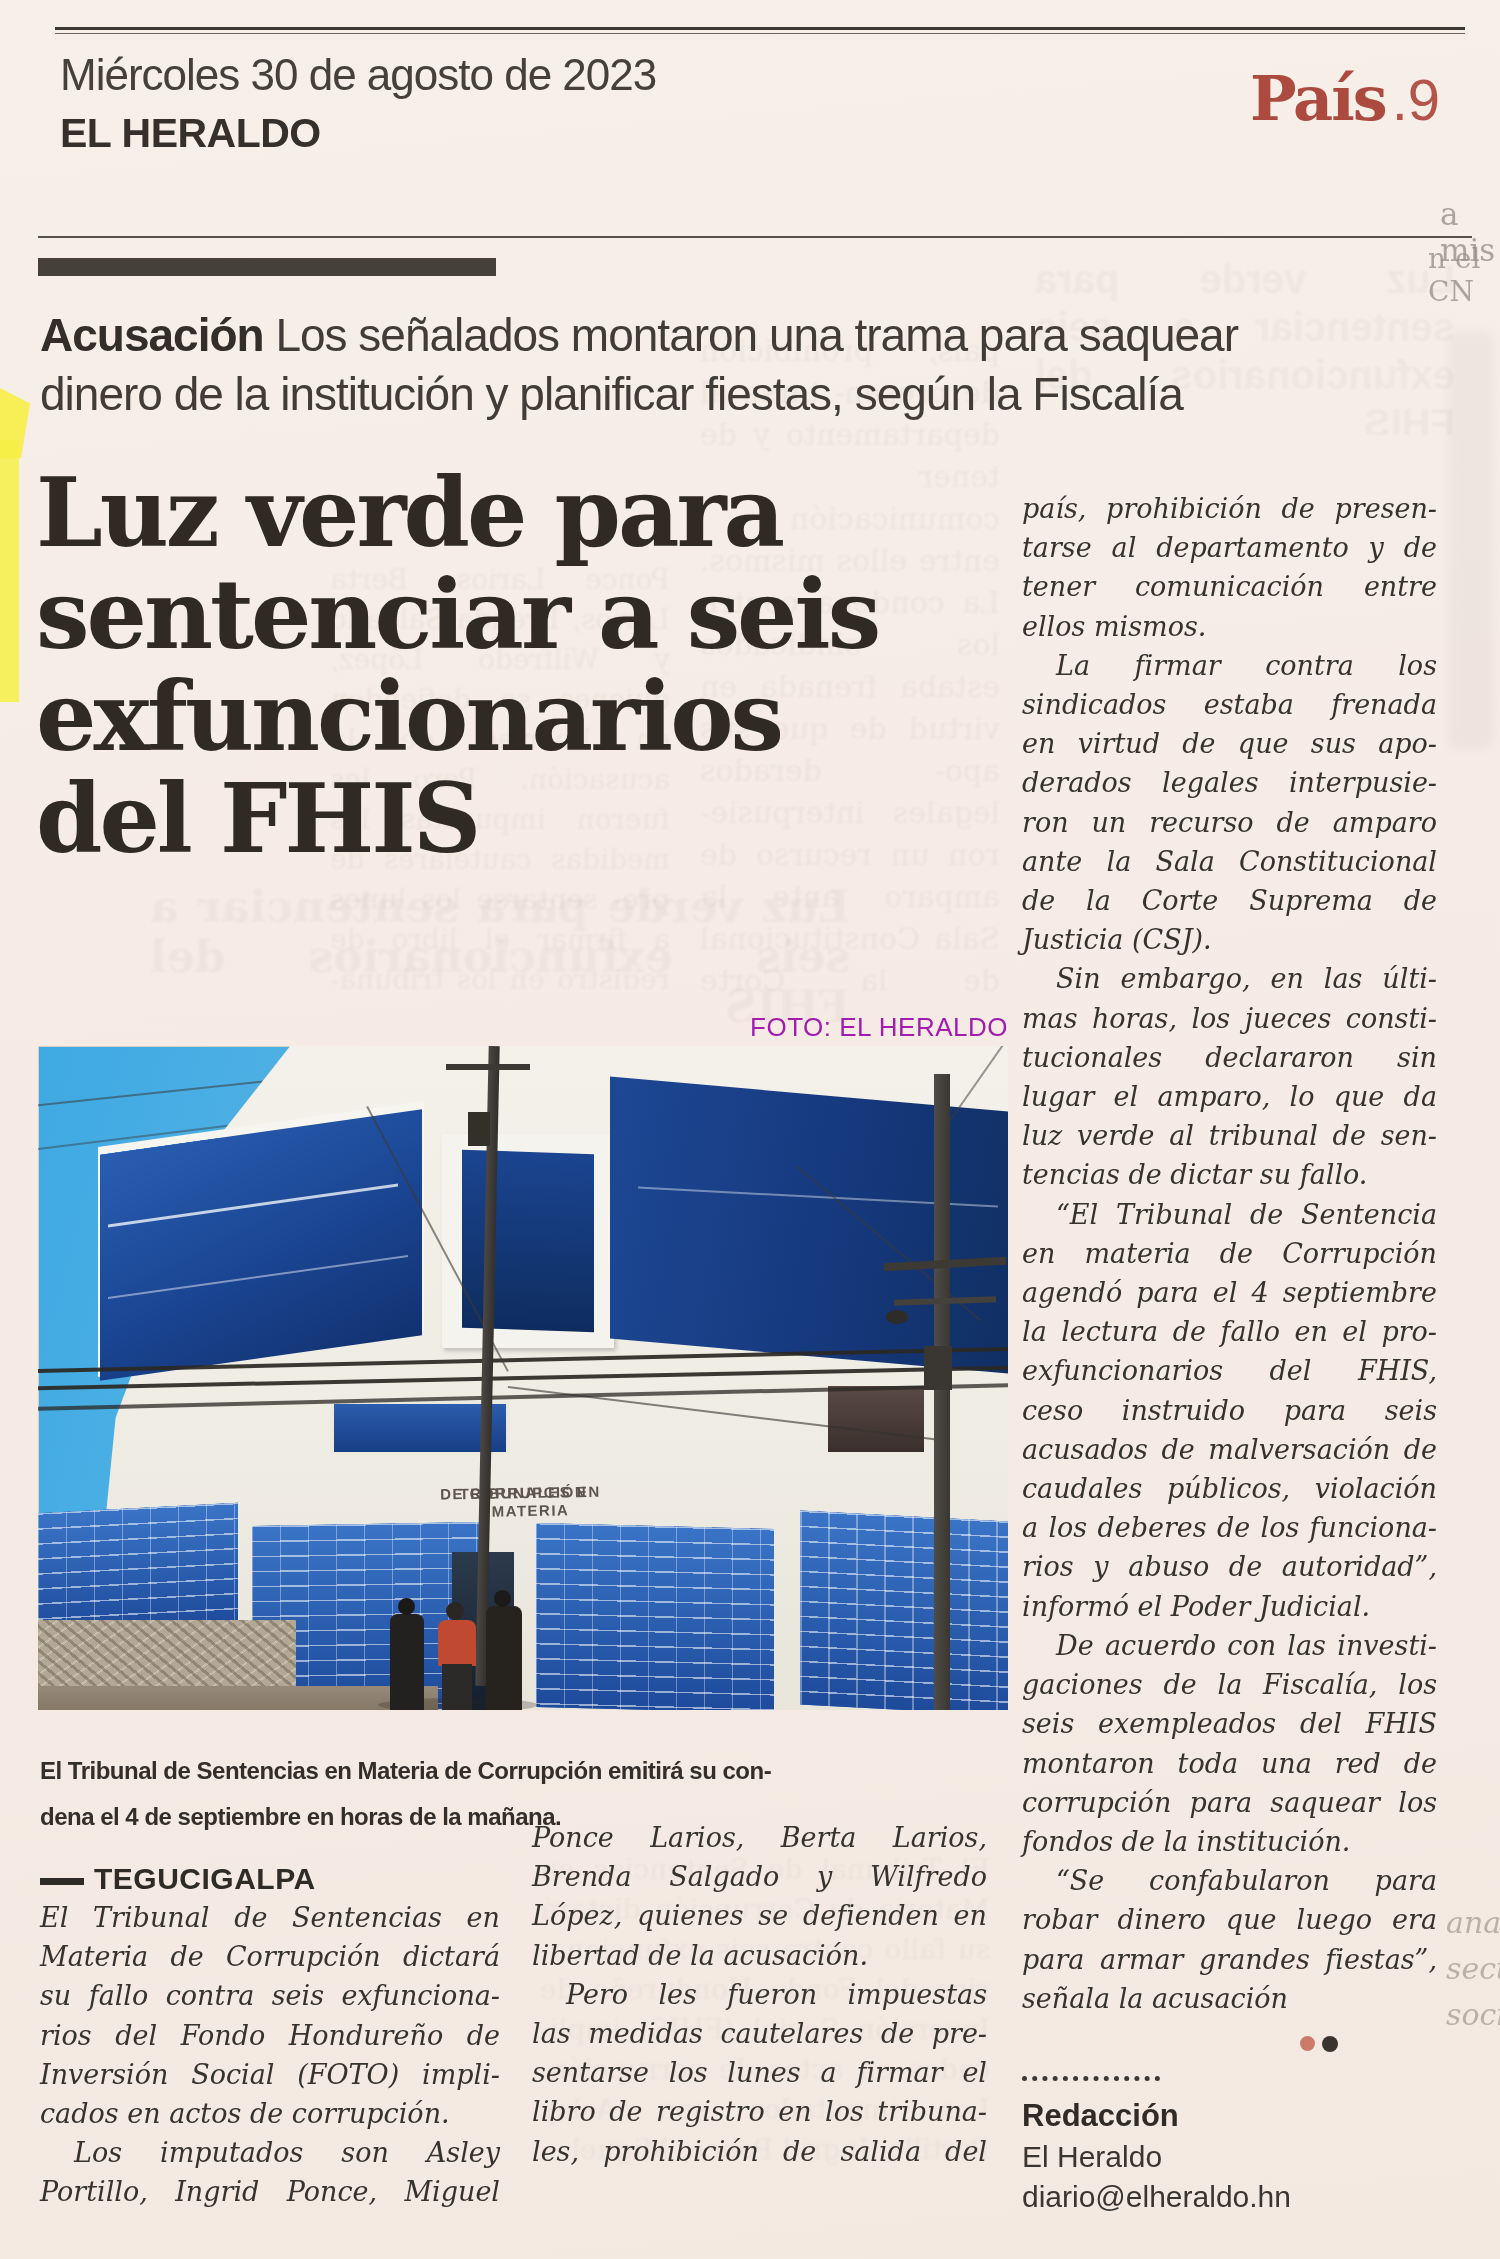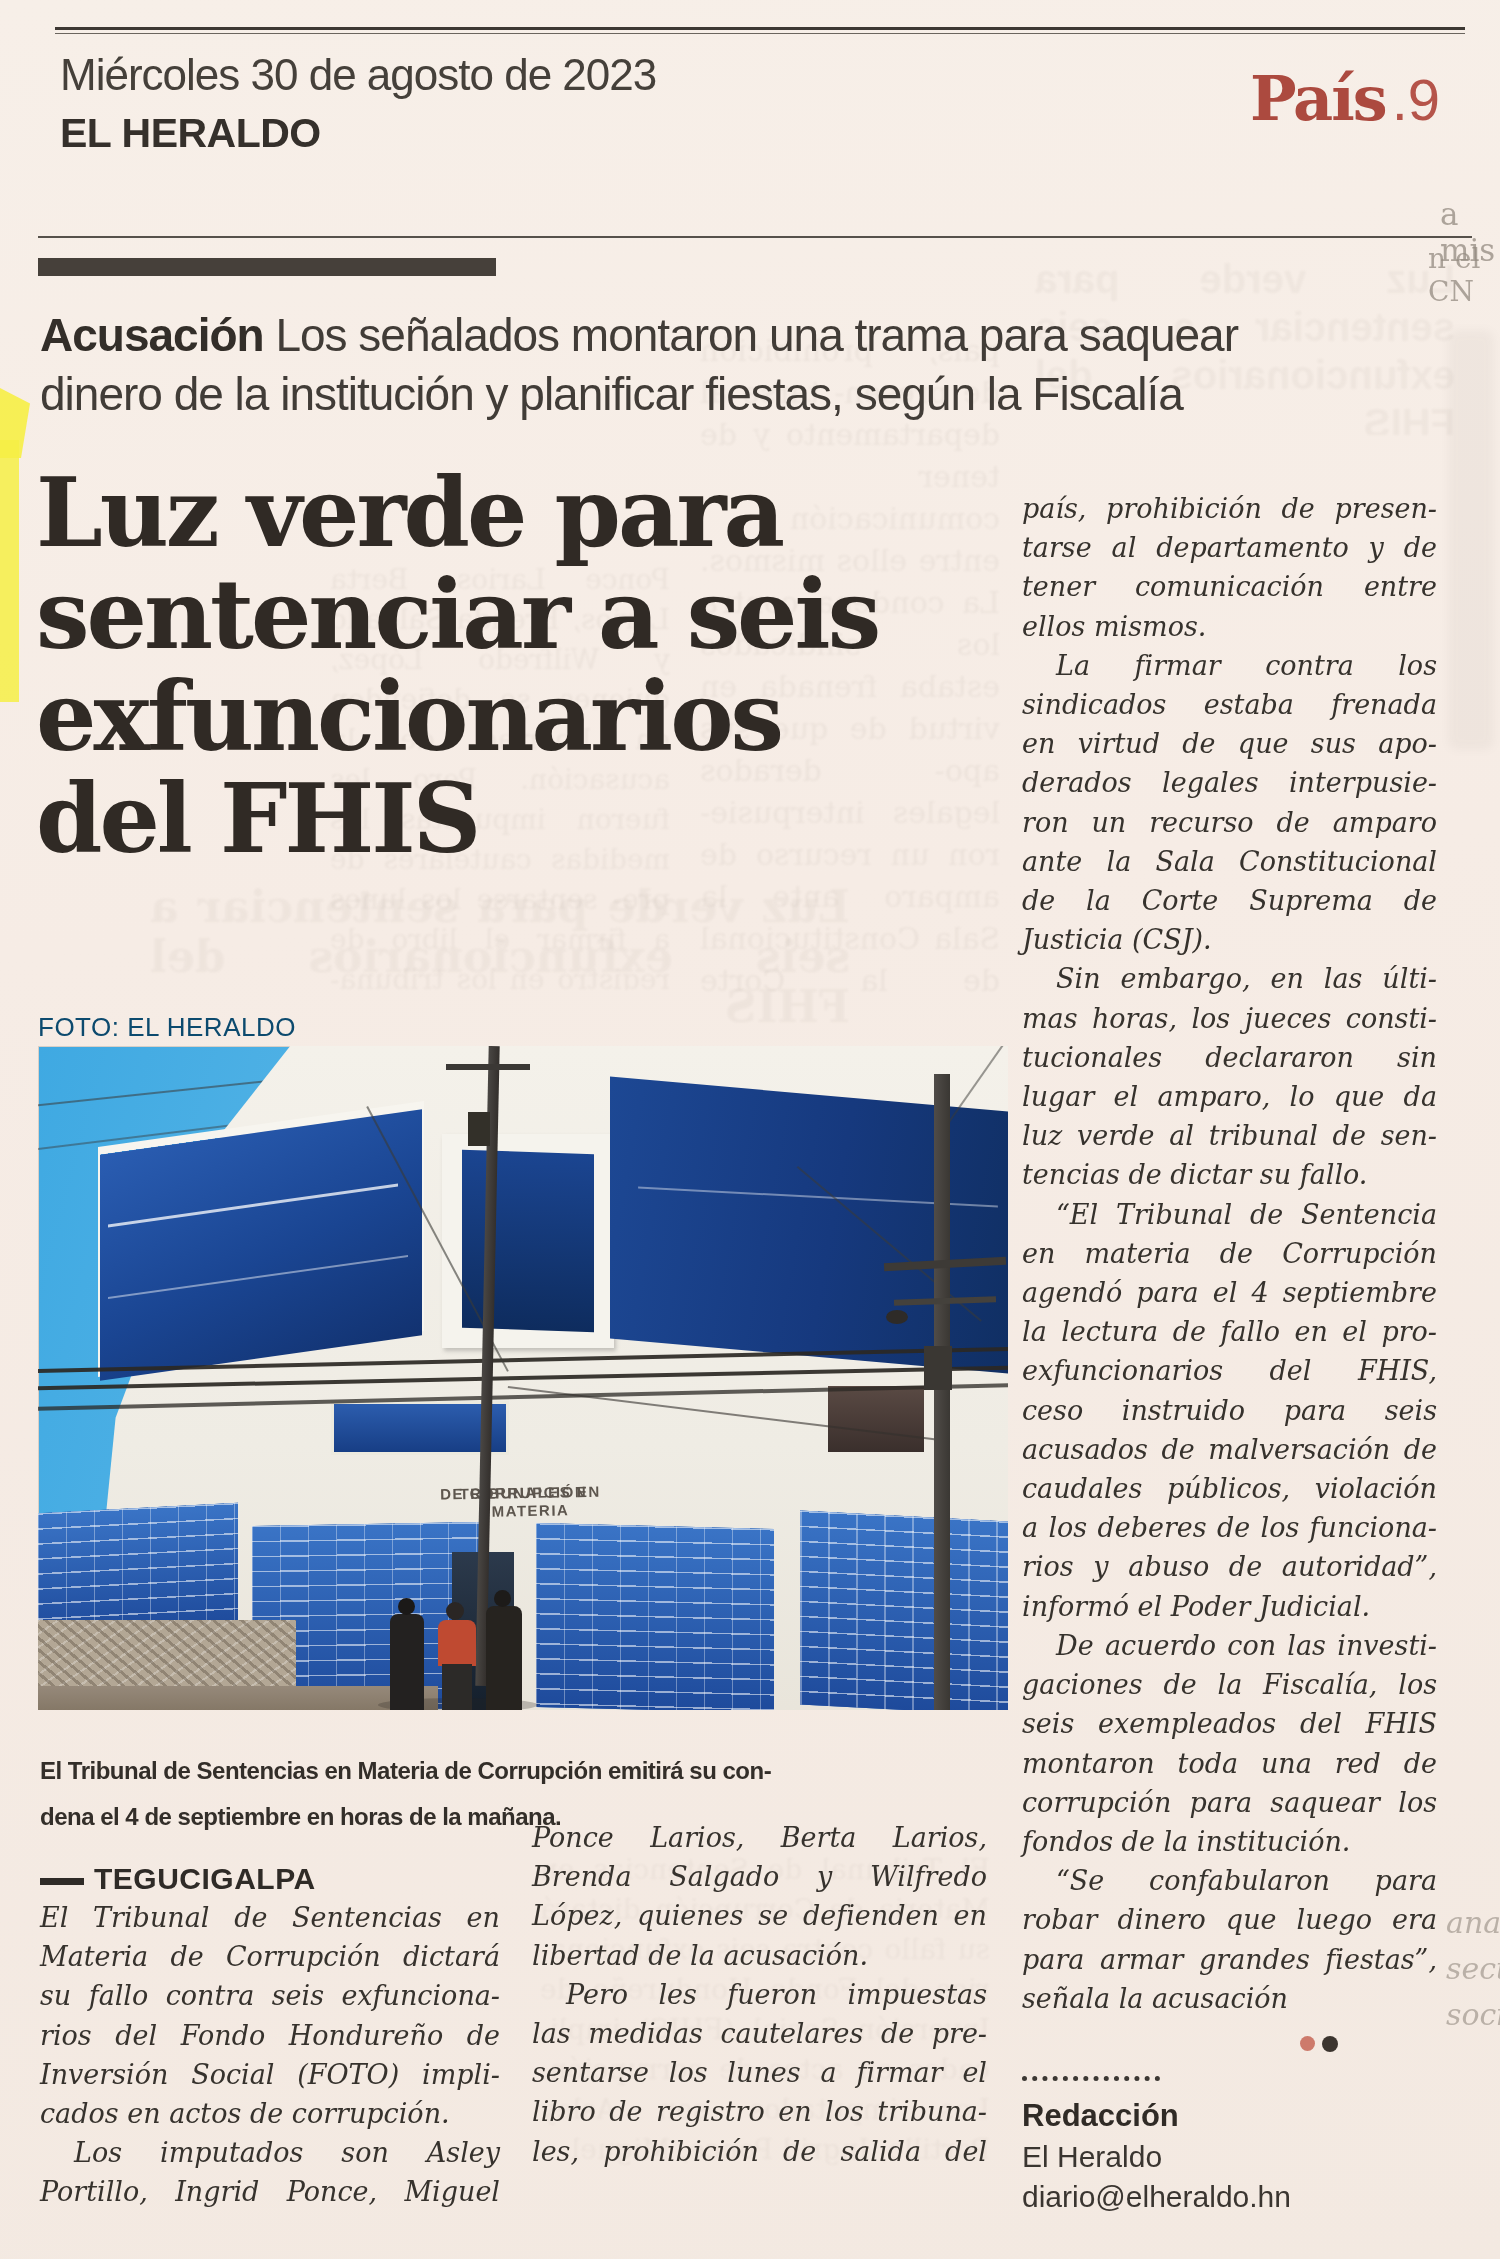--- a/index.html
+++ b/index.html
@@ -32,22 +32,22 @@
 
   
   .headline{left:36px;top:462px;width:1000px;font-family:"DejaVu Serif",serif;
         font-weight:bold;font-size:95px;line-height:102px;color:#302a25;letter-spacing:-3px;}
   .headline span{display:block;}
   .hl-yellow{left:0;top:388px;width:30px;height:70px;background:#f6ee45;opacity:.9;
         clip-path:polygon(0 0,100% 22%,70% 100%,0 100%);}
   .hl-yellow2{left:0;top:440px;width:19px;height:262px;background:#f6ee45;opacity:.85;}
 
   
-  .credit{left:38px;top:1012px;width:970px;text-align:left;
-        font-family:"Liberation Sans",sans-serif;font-size:26px;color:#0c4a6e;letter-spacing:.5px;}
+  .credit{left:38px;top:1012px;width:970px;text-align:right;
+        font-family:"Liberation Sans",sans-serif;font-size:26px;color:#a21caf;letter-spacing:.5px;}
   .photo{left:38px;top:1046px;width:970px;height:664px;overflow:hidden;
         background:linear-gradient(105deg,#3fa9e2 0%,#55b4e6 35%,#7cc7ec 70%);
         box-shadow:0 0 0 1px #d8cfc6 inset;}
   .photo *{position:absolute;}
   .skyline1{left:-30px;top:34px;width:520px;height:2px;background:#3a3a3a;opacity:.55;transform:rotate(-6deg);}
   .skyline2{left:-20px;top:70px;width:560px;height:2px;background:#3a3a3a;opacity:.45;transform:rotate(-7deg);}
   .skyline3{left:380px;top:6px;width:620px;height:2px;background:#333;opacity:.4;transform:rotate(3deg);}
   .building{left:0;top:0;width:100%;height:100%;background:linear-gradient(180deg,#f4f1ea 0%,#efece4 60%,#e9e5db 100%);
         clip-path:polygon(26% 0,100% 0,100% 100%,5% 100%,8% 56%,19% 13%);}
   .glass-big-left{left:62px;top:86px;width:322px;height:226px;transform:skewY(-8deg);

